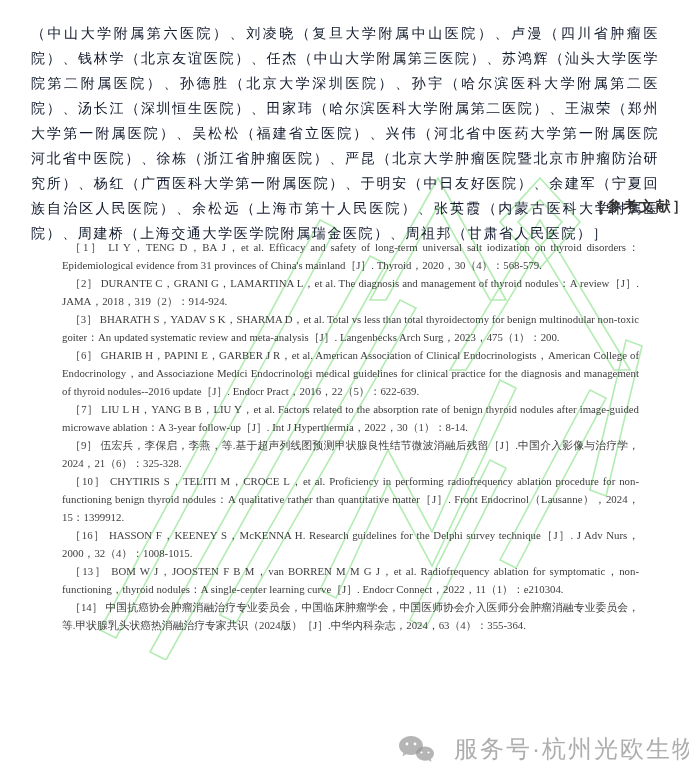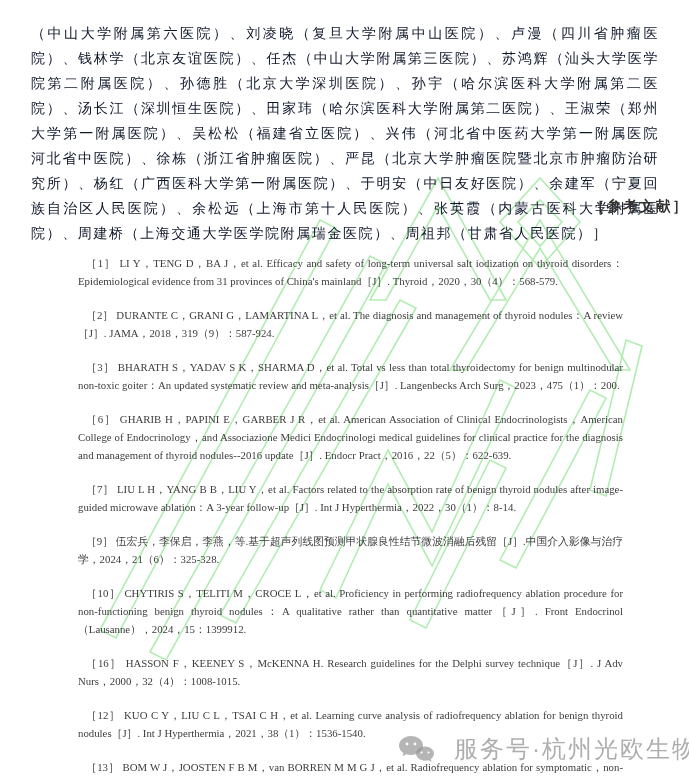--- a/index.html
+++ b/index.html
@@ -44,21 +44,21 @@
     letter-spacing: 2px;
     color: #333333;
   }
 
   
   .refs {
     position: absolute;
     top: 238px; left: 62px; width: 577px;
   }
   .refs p {
-    margin: 16px;
+    margin: 0;
     font-size: 10.8px;
     line-height: 18px;
     text-align: justify;
     text-indent: 8px;
     color: #3c3c3c;
   }
 
   
   .bottom-wm {
     position: absolute;
@@ -96,28 +96,27 @@
 
     <path d="M520 330 L556 180 L572 186 L536 336 Z"></path>
   </svg>
 
   <p class="names">（中山大学附属第六医院）、刘凌晓（复旦大学附属中山医院）、卢漫（四川省肿瘤医院）、钱林学（北京友谊医院）、任杰（中山大学附属第三医院）、苏鸿辉（汕头大学医学院第二附属医院）、孙德胜（北京大学深圳医院）、孙宇（哈尔滨医科大学附属第二医院）、汤长江（深圳恒生医院）、田家玮（哈尔滨医科大学附属第二医院）、王淑荣（郑州大学第一附属医院）、吴松松（福建省立医院）、兴伟（河北省中医药大学第一附属医院 河北省中医院）、徐栋（浙江省肿瘤医院）、严昆（北京大学肿瘤医院暨北京市肿瘤防治研究所）、杨红（广西医科大学第一附属医院）、于明安（中日友好医院）、余建军（宁夏回族自治区人民医院）、余松远（上海市第十人民医院）、张英霞（内蒙古医科大学附属医院）、周建桥（上海交通大学医学院附属瑞金医院）、周祖邦（甘肃省人民医院）］</p>
 
   <h2 class="ref-header">［参考文献］</h2>
 
   <div class="refs">
     <p>［1］ LI Y，TENG D，BA J，et al. Efficacy and safety of long-term universal salt iodization on thyroid disorders：Epidemiological evidence from 31 provinces of China's mainland［J］. Thyroid，2020，30（4）：568-579.</p>
-    <p>［2］ DURANTE C，GRANI G，LAMARTINA L，et al. The diagnosis and management of thyroid nodules：A review［J］. JAMA，2018，319（9）：587-924.</p>
+    <p>［2］ DURANTE C，GRANI G，LAMARTINA L，et al. The diagnosis and management of thyroid nodules：A review［J］. JAMA，2018，319（2）：914-924.</p>
     <p>［3］ BHARATH S，YADAV S K，SHARMA D，et al. Total vs less than total thyroidectomy for benign multinodular non-toxic goiter：An updated systematic review and meta-analysis［J］. Langenbecks Arch Surg，2023，475（1）：200.</p>
     <p>［6］ GHARIB H，PAPINI E，GARBER J R，et al. American Association of Clinical Endocrinologists，American College of Endocrinology，and Associazione Medici Endocrinologi medical guidelines for clinical practice for the diagnosis and management of thyroid nodules--2016 update［J］. Endocr Pract，2016，22（5）：622-639.</p>
     <p>［7］ LIU L H，YANG B B，LIU Y，et al. Factors related to the absorption rate of benign thyroid nodules after image-guided microwave ablation：A 3-year follow-up［J］. Int J Hyperthermia，2022，30（1）：8-14.</p>
     <p>［9］ 伍宏兵，李保启，李燕，等.基于超声列线图预测甲状腺良性结节微波消融后残留［J］.中国介入影像与治疗学，2024，21（6）：325-328.</p>
     <p>［10］ CHYTIRIS S，TELITI M，CROCE L，et al. Proficiency in performing radiofrequency ablation procedure for non-functioning benign thyroid nodules：A qualitative rather than quantitative matter［J］. Front Endocrinol（Lausanne），2024，15：1399912.</p>
     <p>［16］ HASSON F，KEENEY S，McKENNA H. Research guidelines for the Delphi survey technique［J］. J Adv Nurs，2000，32（4）：1008-1015.</p>
-    <p>［12］ KUO C Y，LIU C L，TSAI C H，et al. Learning curve analysis of radiofrequency ablation for benign thyroid nodules［J］. Int J Hyperthermia，2021，38（1）：1536-1540.</p>
     <p>［13］ BOM W J，JOOSTEN F B M，van BORREN M M G J，et al. Radiofrequency ablation for symptomatic，non-functioning，thyroid nodules：A single-center learning curve［J］. Endocr Connect，2022，11（1）：e210304.</p>
     <p>［14］ 中国抗癌协会肿瘤消融治疗专业委员会，中国临床肿瘤学会，中国医师协会介入医师分会肿瘤消融专业委员会，等.甲状腺乳头状癌热消融治疗专家共识（2024版）［J］.中华内科杂志，2024，63（4）：355-364.</p>
   </div>
 
   <div class="bottom-wm">
     <svg width="36" height="30" viewBox="0 0 36 30" xmlns="http://www.w3.org/2000/svg">
       <g fill="rgba(150,150,150,0.7)">
         <path d="M13 2 C6.4 2 1 6.3 1 11.6 C1 14.6 2.7 17.2 5.4 19 L4.5 22.2 L8.2 20.3 C9.7 20.8 11.3 21.1 13 21.1 C19.6 21.1 25 16.9 25 11.6 C25 6.3 19.6 2 13 2 Z"></path>
         <path d="M27 12.5 C22 12.5 18 15.7 18 19.6 C18 23.5 22 26.7 27 26.7 C28.2 26.7 29.4 26.5 30.5 26.2 L33.6 27.8 L32.8 25.1 C34.8 23.8 36 21.8 36 19.6 C36 15.7 32 12.5 27 12.5 Z"></path>
       </g>

